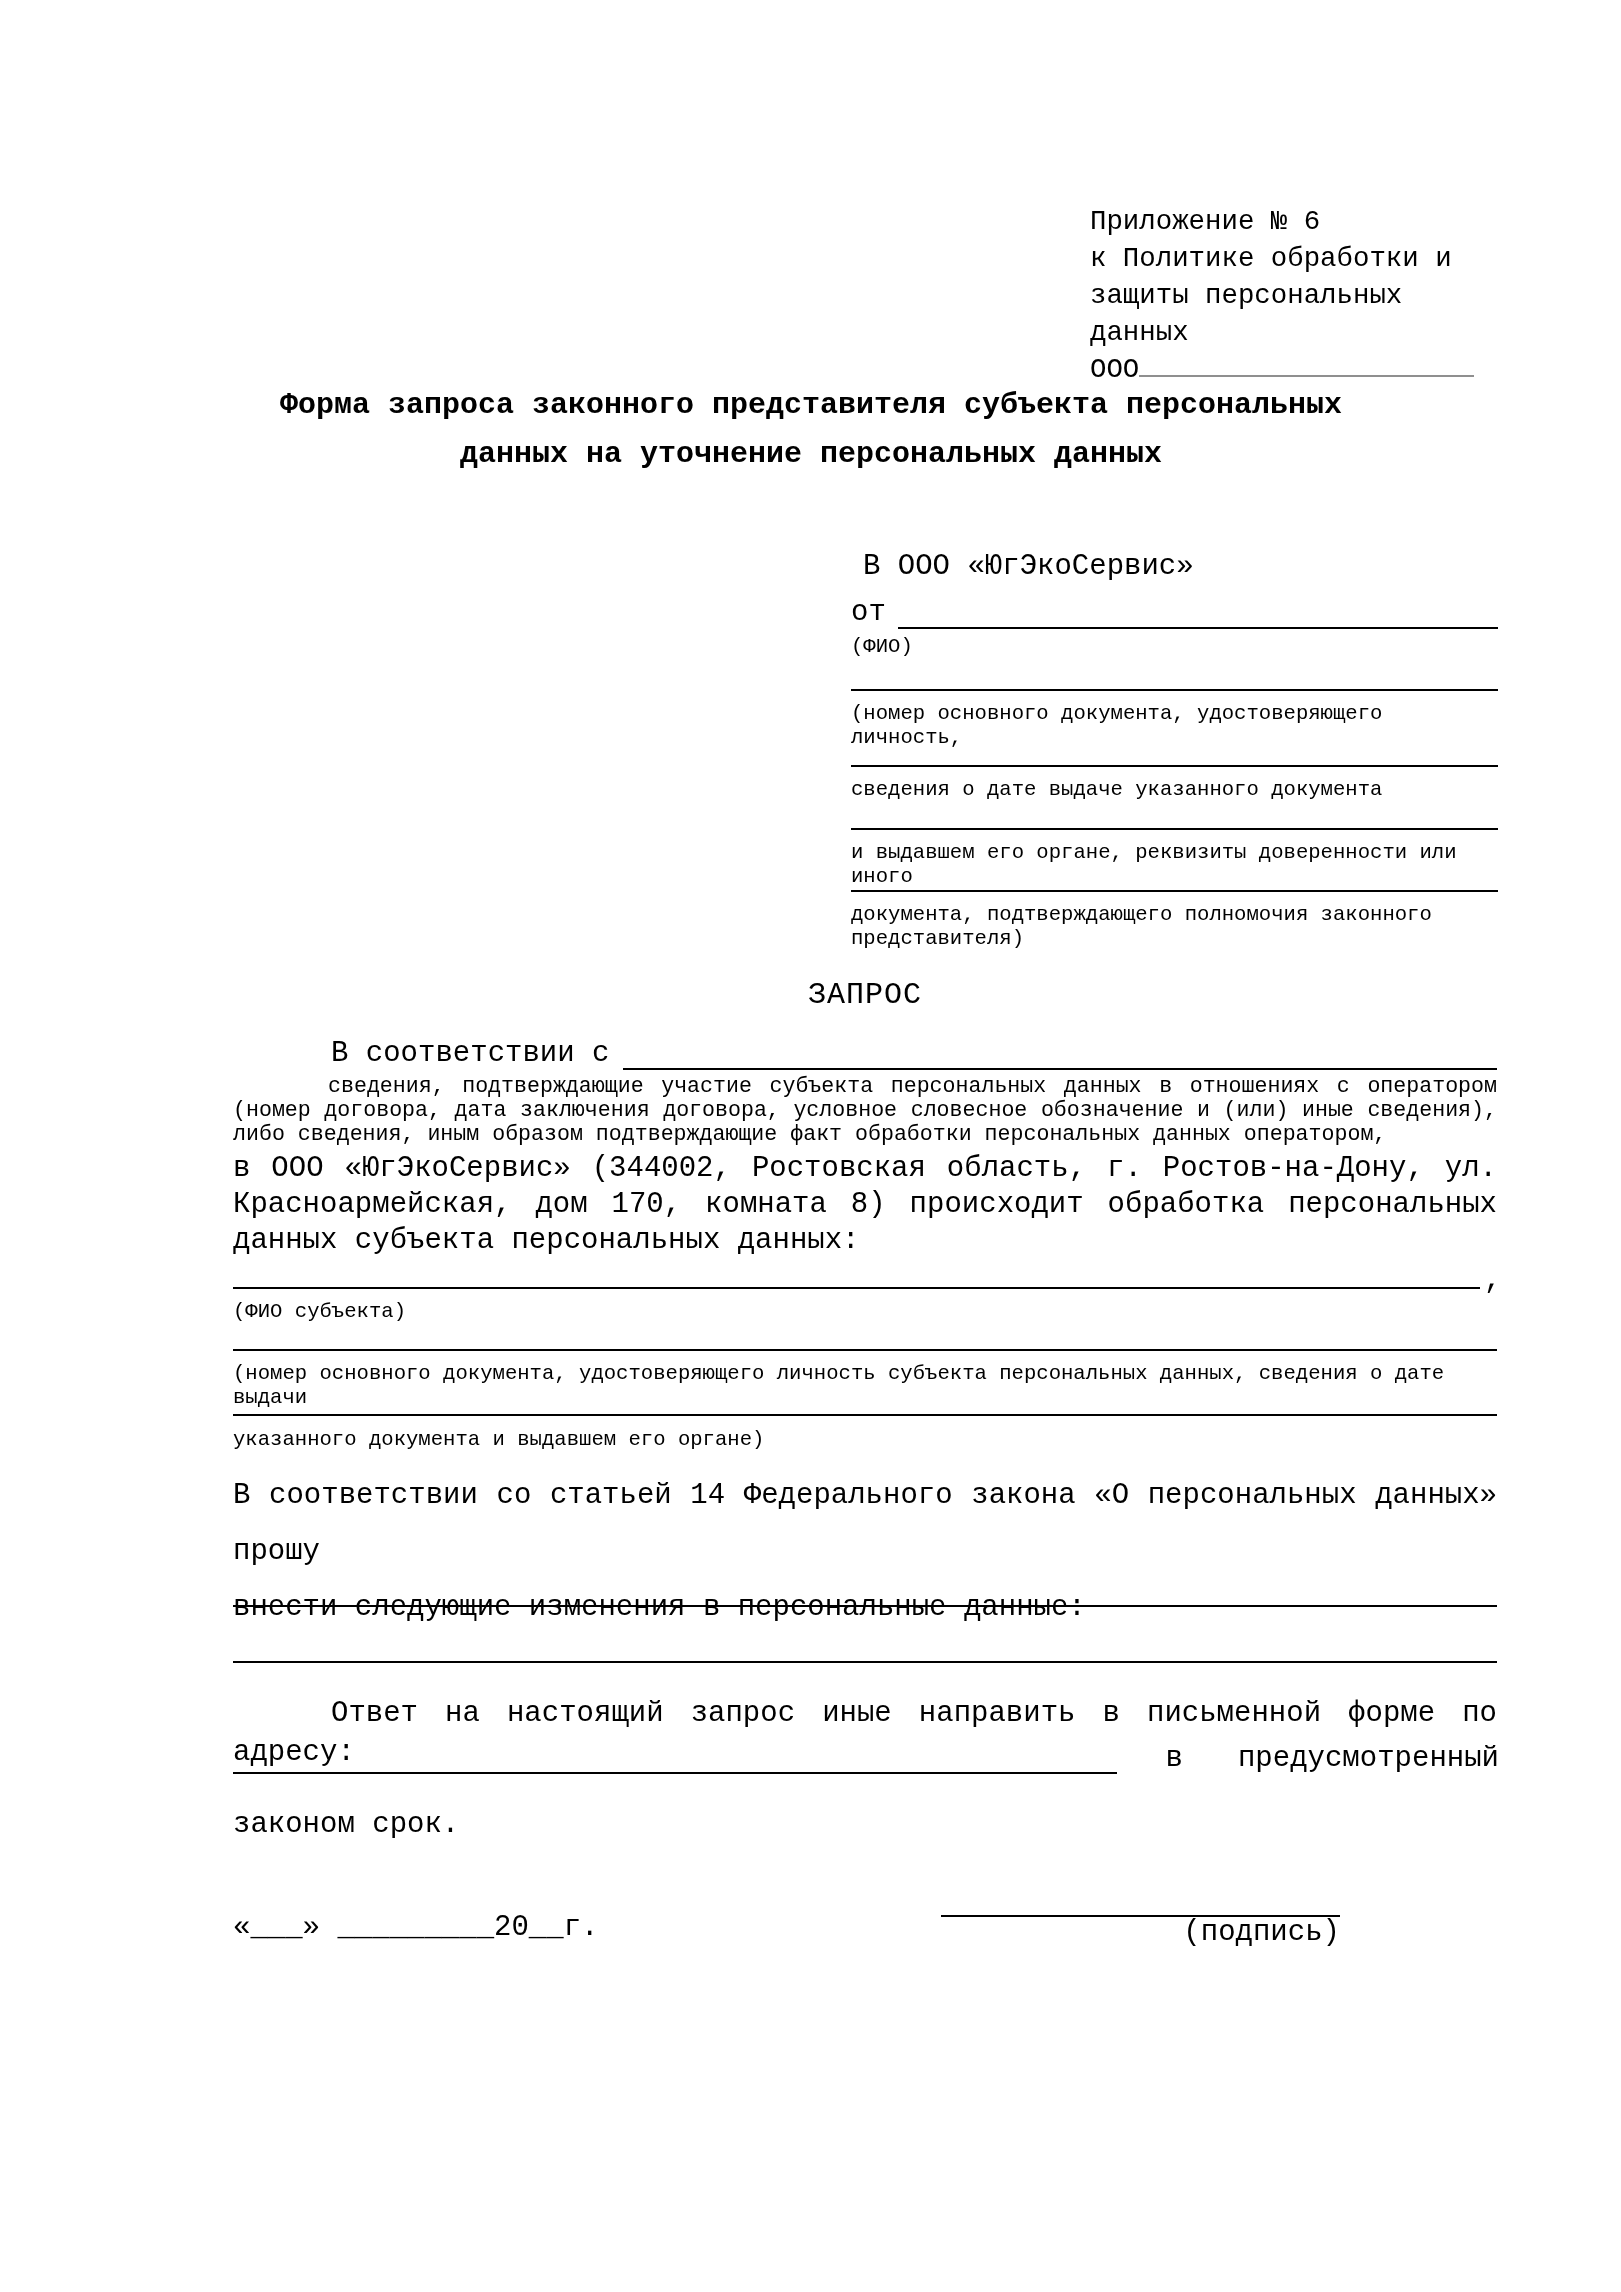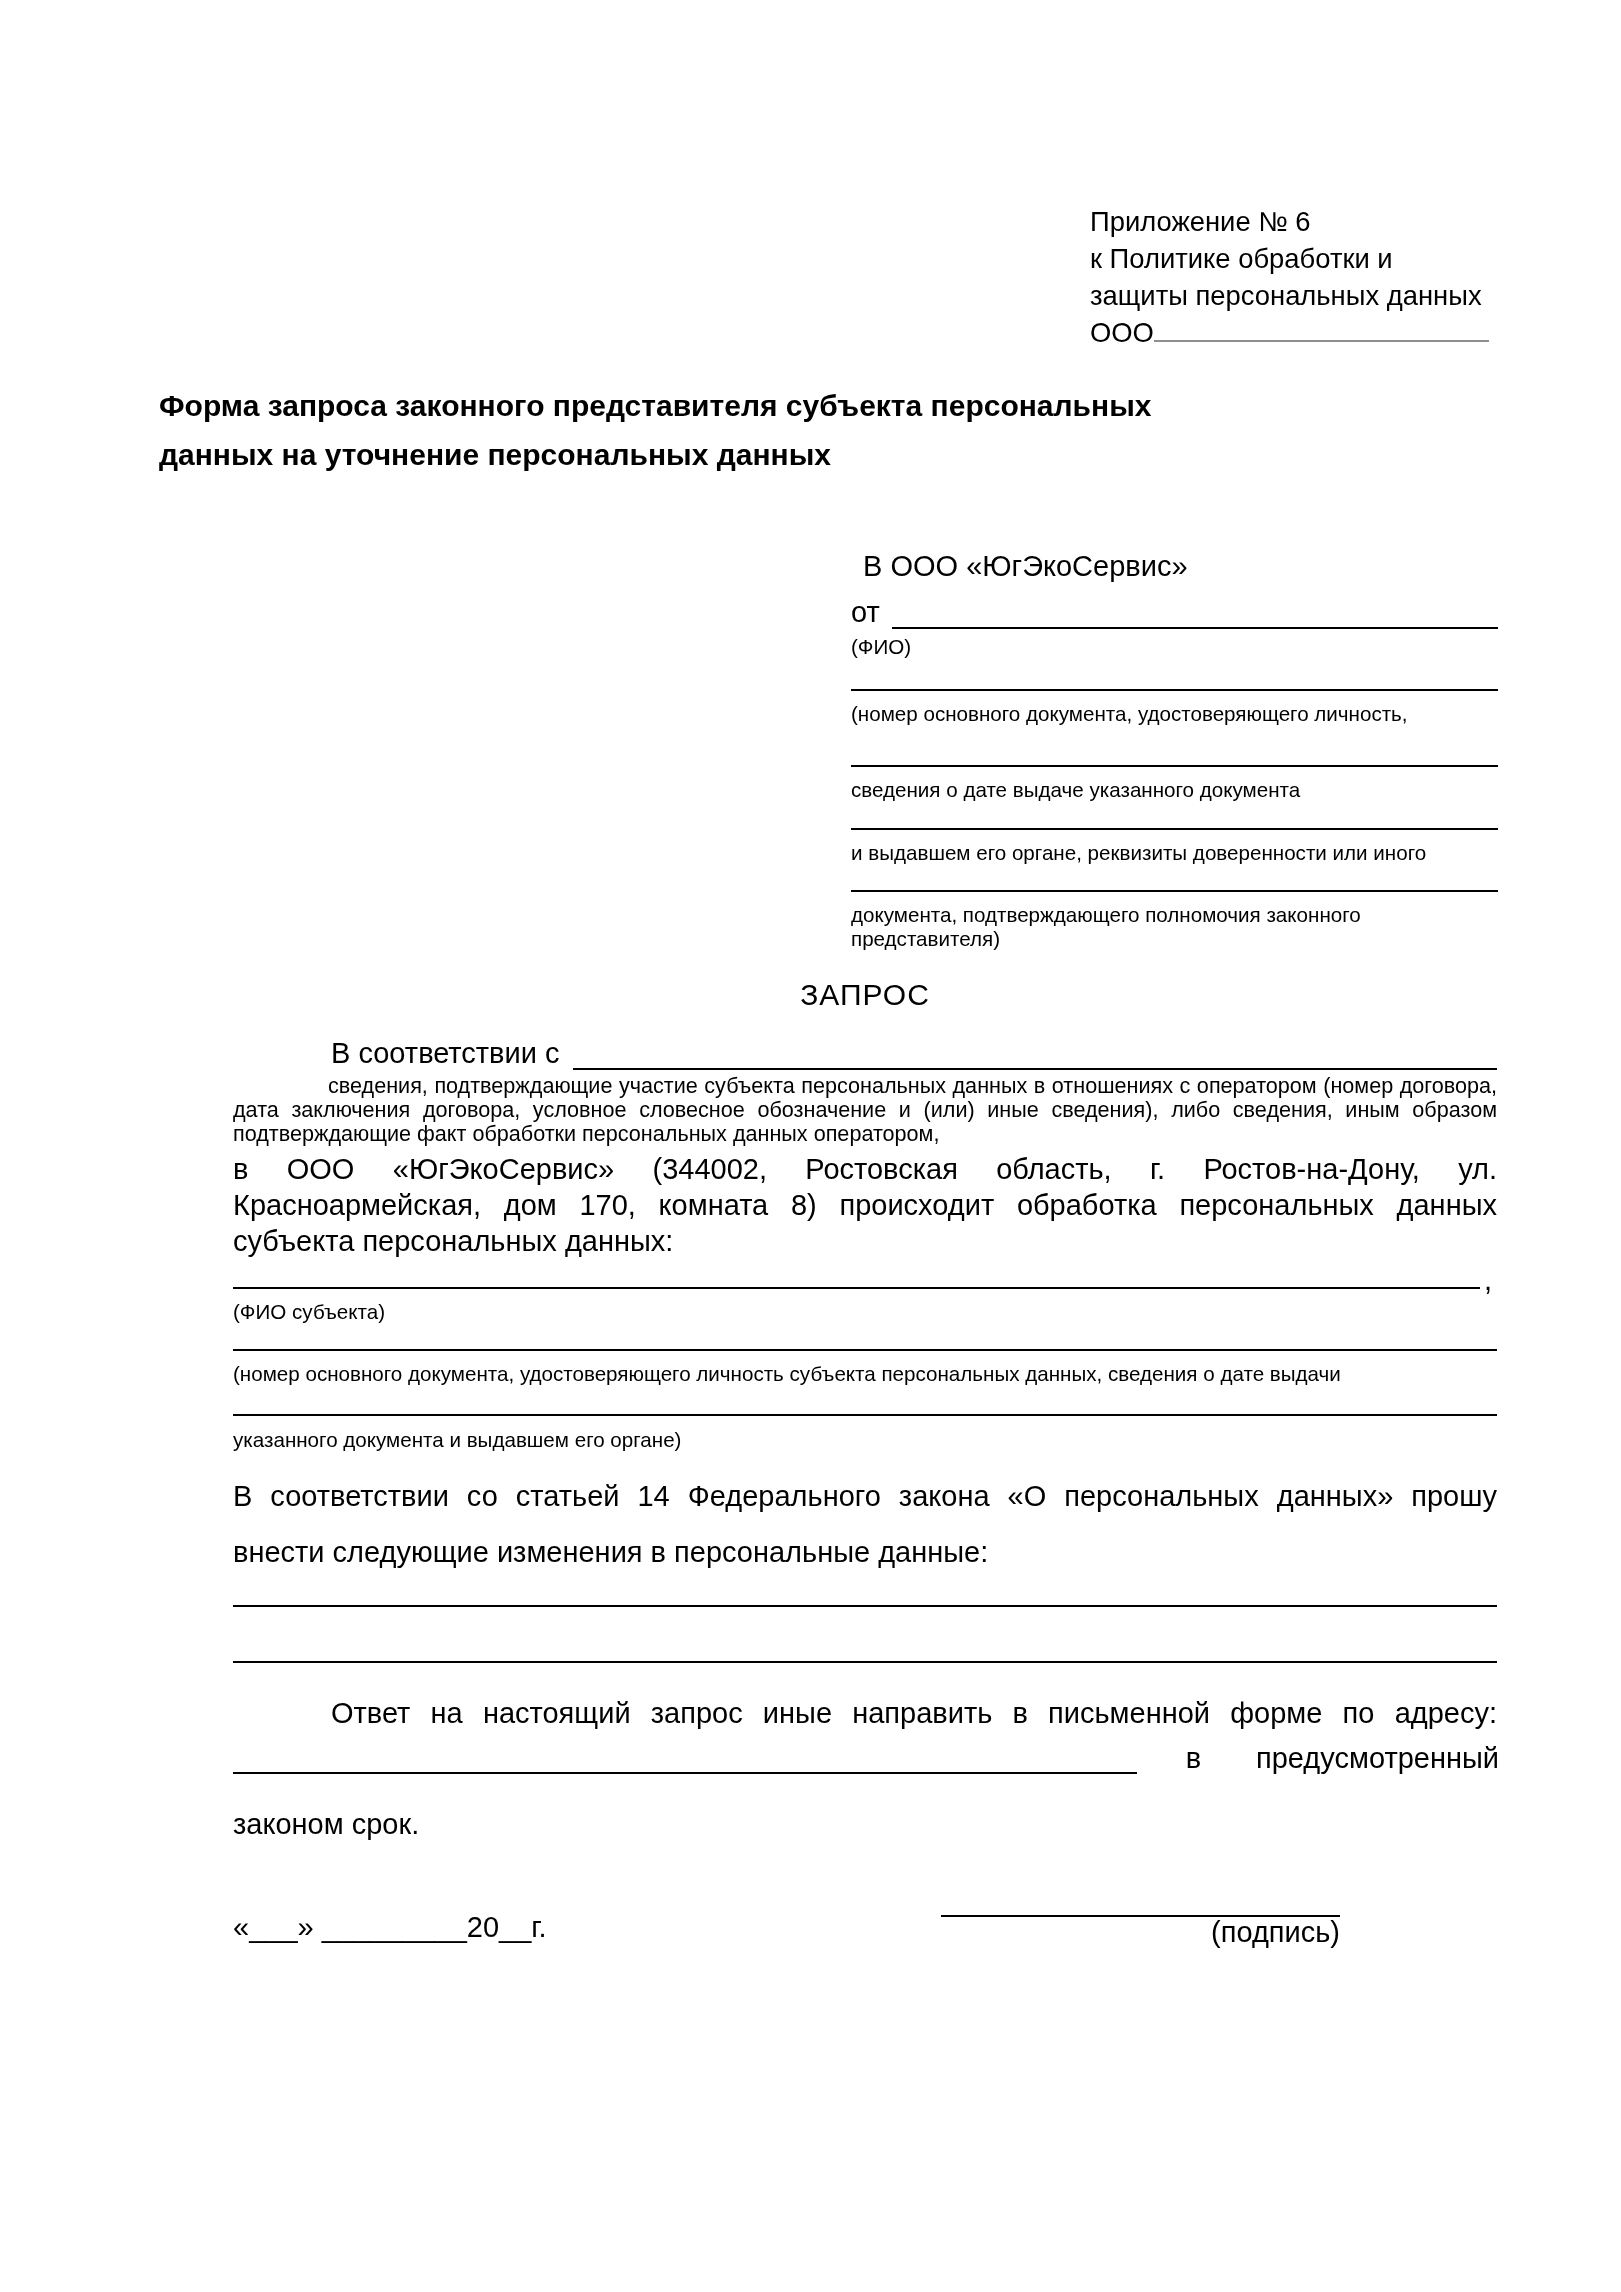--- a/index.html
+++ b/index.html
@@ -1,34 +1,34 @@
 <!DOCTYPE html>
 <html><head>
 <meta charset="utf-8">
 <style>
   html,body { margin:0; padding:0; background:#ffffff; }
   .page {
     position:relative;
     width:1621px; height:2293px;
     background:#ffffff;
     color:#000;
-    font-family:Liberation Sans, sans-serif;
+    font-family:Liberation Mono, monospace;
     overflow:hidden;
   }
   .abs { position:absolute; }
 
   
   .header-note { left:1090px; top:203px; width:421px; font-size:27.4px; line-height:37px; }
   .org-blank {
     display:inline-block; width:335px; height:23.5px;
     border-bottom:2px solid #8f8f8f; vertical-align:baseline;
   }
 
   
-  .title { left:159px; top:381px; width:1304px; text-align:left;
+  .title { left:159px; top:381px; width:1304px; text-align:center;
            font-weight:700; font-size:30px; line-height:49px; }
 
   
   .to-line   { left:863px; top:550px; font-size:29px;text-align:right; }
   .from-row  { left:851px; top:590px; width:647px; height:39px;
                display:flex; align-items:flex-end; font-size:29px; }
   .from-row .lbl { line-height:33px; }
   .fill-line { border-bottom:2.9px solid #000; }
   .from-row .fill-line { flex:1; margin-left:11.8px; height:100%; }
 

